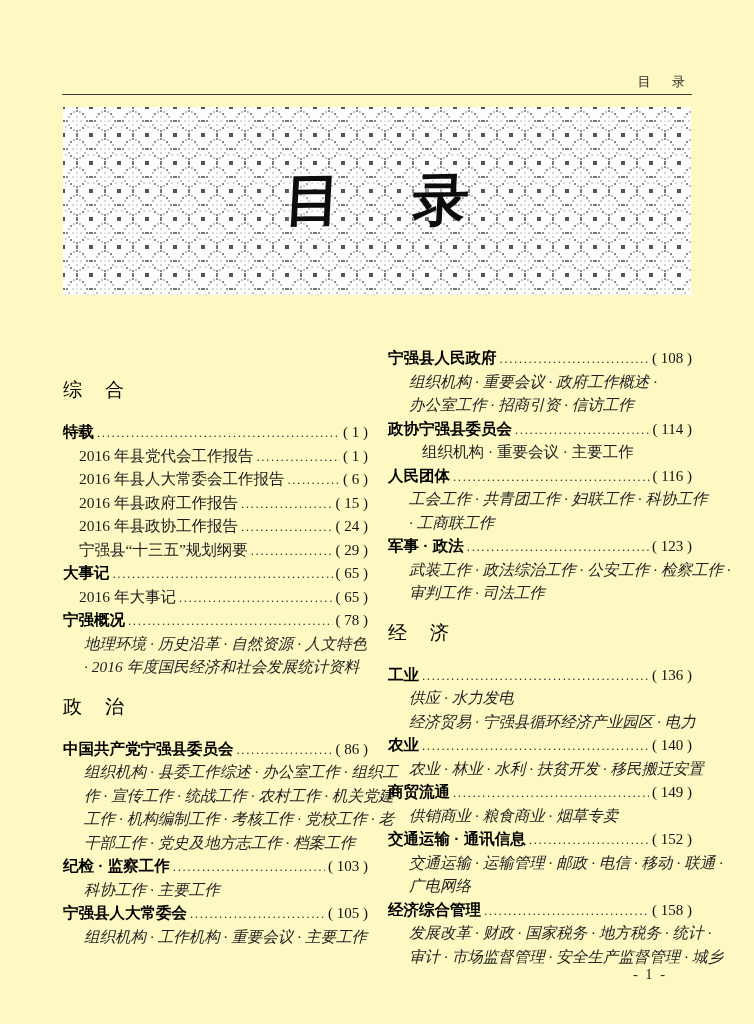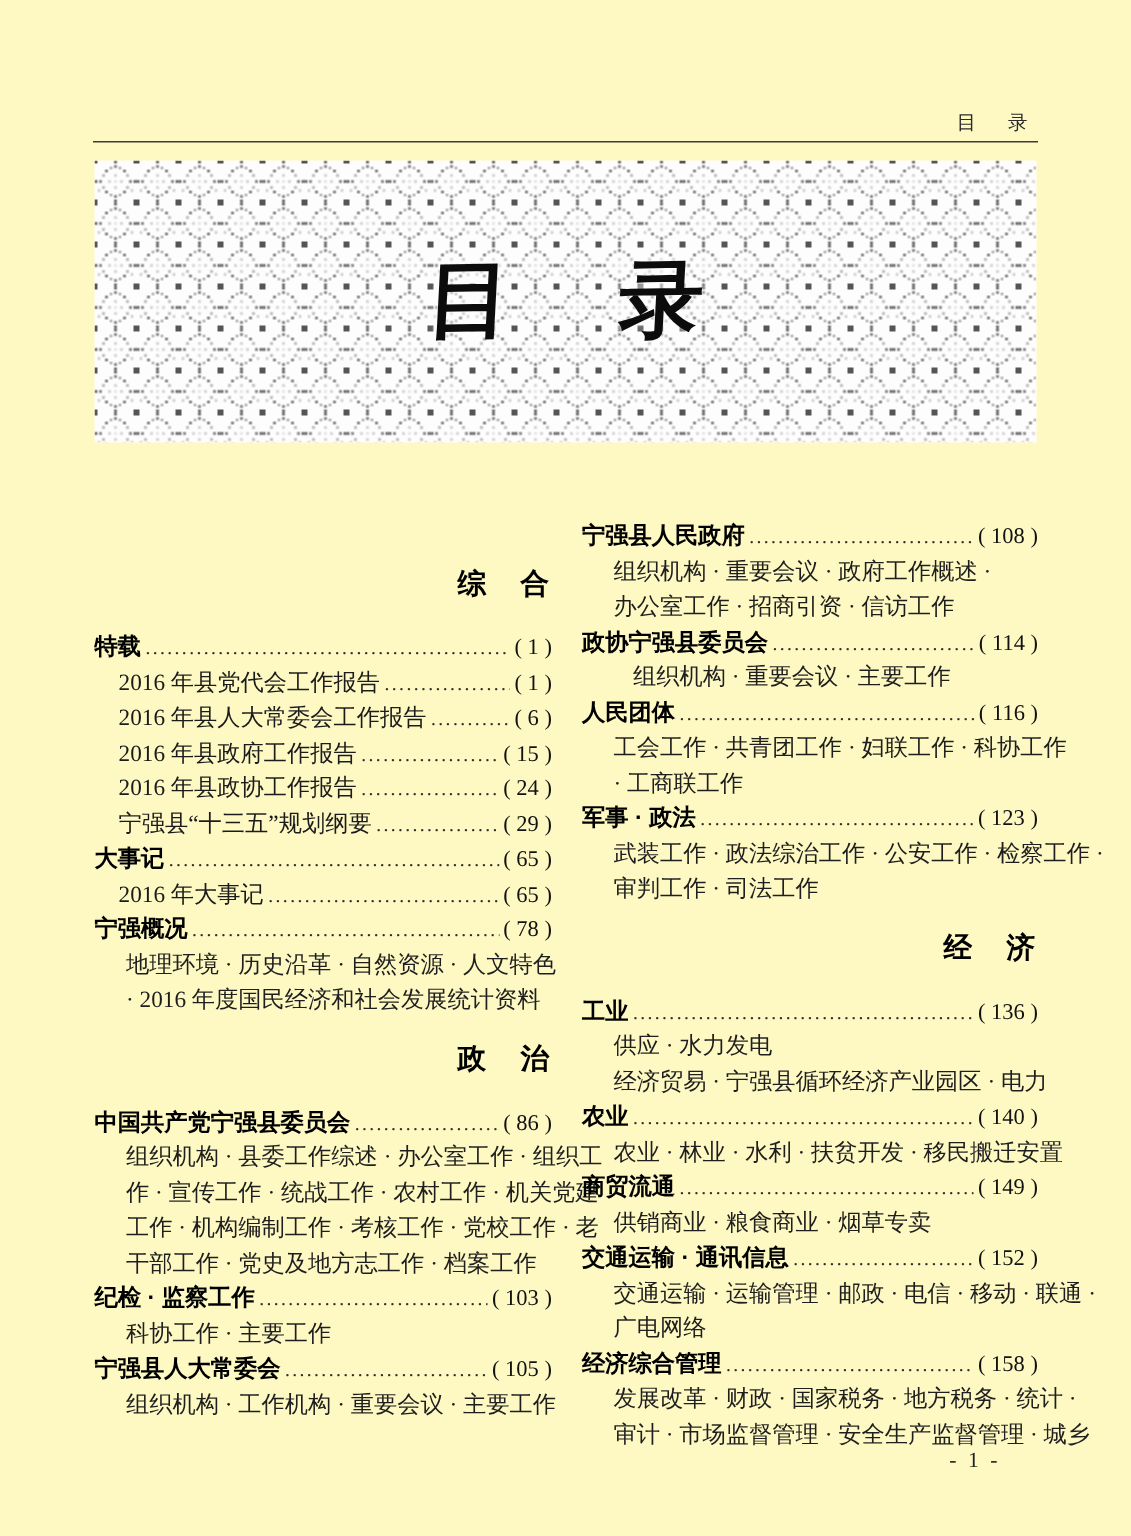--- a/index.html
+++ b/index.html
@@ -18,28 +18,28 @@
         font-size:56px;color:#0c0c0c;transform:skewX(-4deg) rotate(-1deg);
         text-shadow:0 0 6px rgba(255,255,255,.9);}
 
   
   .col{position:absolute;top:346px;display:flex;flex-direction:column;}
   .col-left{left:63px;width:305px;}
   .col-right{left:388px;width:304px;}
 
   .row{display:flex;align-items:baseline;height:23.5px;
        font-size:15.5px;line-height:23.5px;white-space:nowrap;}
-  .row.section{display:block;text-align:right;height:24px;line-height:24px;
-       font-family:"Liberation Sans","DejaVu Sans",sans-serif;font-weight:bold;
+  .row.section{display:block;text-align:left;height:24px;line-height:24px;
+       font-family:"Liberation Sans","DejaVu Sans",sans-serif;font-weight:normal;
        font-size:19px;letter-spacing:2px;color:#000;margin:16px 0 18px;}
   .col > .row.section:first-child{margin-top:32px;}
 
   .row.main .t{font-family:"Liberation Sans","DejaVu Sans",sans-serif;font-weight:bold;color:#000;}
   .row.sub{padding-left:16px;}
-  .row.desc{padding-left:21px;color:#1e1e1e;}
+  .row.desc{padding-left:21px;color:#1e1e1e;font-style:italic;}
   .row.desc2{padding-left:34px;color:#1e1e1e;font-family:Liberation Serif, serif;}
 
   .leader{flex:1;overflow:hidden;white-space:nowrap;margin:0 3px;
           font-size:13px;letter-spacing:1.6px;color:#2e2e2e;}
   .leader::after{content:"....................................................................................................";}
   .pg{font-size:15px;color:#111;}
 
   
   .page-no{position:absolute;top:966px;right:62px;width:84px;text-align:center;
            font-size:14.5px;letter-spacing:2px;color:#222;}

